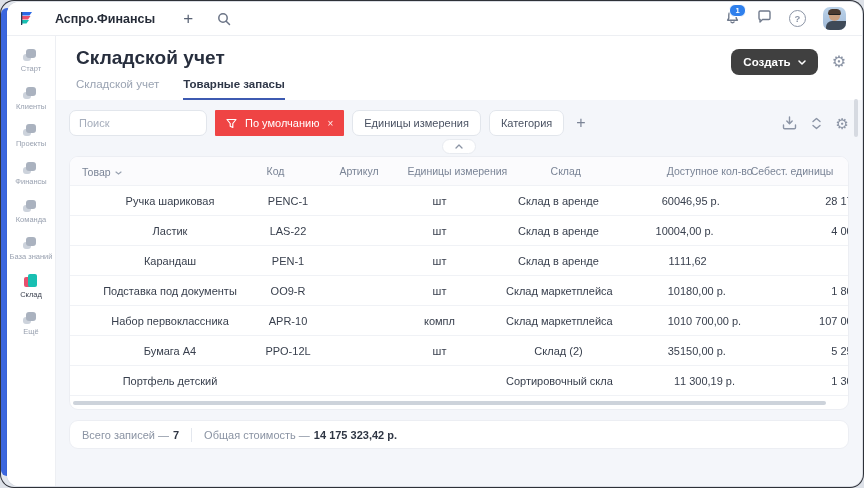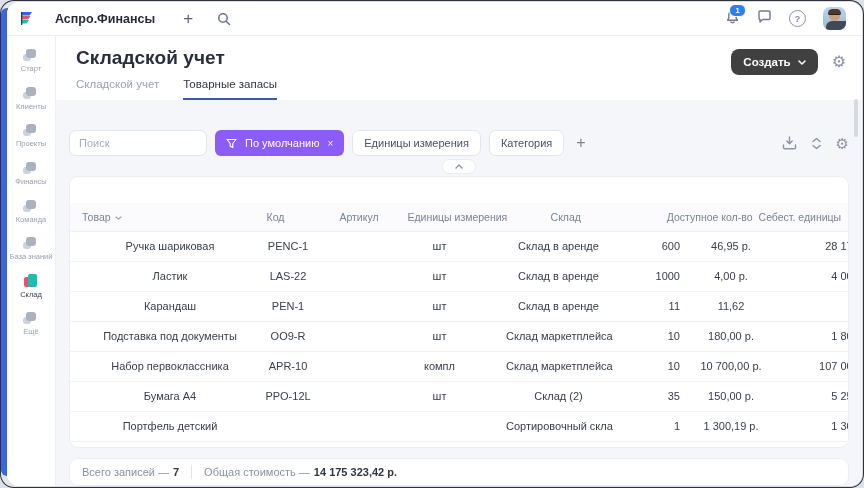--- a/index.html
+++ b/index.html
@@ -37,51 +37,51 @@
   .side-label{font-size:7.5px;color:#99a1b0;text-align:center;line-height:1.15;}
   .side-item.active .side-label{color:#3c4250;}
 
   .main{flex:1;display:flex;flex-direction:column;background:#f4f6fa;min-width:0;}
 
   
   .page-head{background:#fff;padding:11px 16px 0 20px;position:relative;}
   .page-title{font-size:19px;font-weight:bold;color:#272e3d;letter-spacing:.1px;}
   .tabs{display:flex;gap:24px;margin-top:9px;}
   .tab{font-size:11.5px;color:#9aa3b2;padding-bottom:8px;cursor:pointer;}
-  .tab.active{color:#2f3748;font-weight:normal;border-bottom:2px solid #3d5ab1;}
+  .tab.active{color:#2f3748;font-weight:bold;border-bottom:2px solid #3d5ab1;}
   .head-actions{position:absolute;right:16px;top:13px;display:flex;align-items:center;gap:14px;}
   .create-btn{background:#404040;color:#fff;font-size:11.5px;font-weight:bold;border:none;border-radius:8px;height:26px;padding:0 12px;display:flex;align-items:center;gap:7px;cursor:pointer;}
   .gear-glyph{font-size:16px;color:#8b94a5;cursor:pointer;line-height:1;}
 
   
   .body{flex:1;padding:10px 13px 0 13px;display:flex;flex-direction:column;min-height:0;}
-  .filter-row{display:flex;align-items:center;gap:8px;margin-top:20px;}
+  .filter-row{display:flex;align-items:center;gap:8px;}
   .search-input{width:138px;height:26px;border:1px solid #e2e6ec;border-radius:7px;background:#fff;font-size:11px;color:#3c4250;padding:0 9px;outline:none;box-sizing:border-box;}
   .search-input::placeholder{color:#a6aebc;}
-  .chip-blue{height:26px;background:#8b5cf6;color:#fff;border:none;border-radius:6px;display:flex;align-items:center;gap:8px;font-size:11px;padding:0 11px;cursor:pointer;}
+  .chip-blue{height:26px;background:#ef4444;color:#fff;border:none;border-radius:1px;display:flex;align-items:center;gap:8px;font-size:11px;padding:0 11px;cursor:pointer;}
   .chip-blue .x{font-size:10px;opacity:.9;}
   .chip{height:26px;background:#fff;color:#4a5263;border:1px solid #e2e6ec;border-radius:7px;display:flex;align-items:center;font-size:11px;padding:0 11px;cursor:pointer;white-space:nowrap;}
   .add-filter{font-size:16px;color:#7b8496;margin-left:4px;cursor:pointer;}
   .filter-icons{margin-left:auto;display:flex;align-items:center;gap:14px;color:#8b94a5;}
   .collapse-pill{width:32px;height:13px;background:#fff;border:1px solid #e8ebf0;border-radius:8px;margin:3px auto 2px;display:flex;align-items:center;justify-content:center;cursor:pointer;}
 
   
   .table-card{background:#fff;border-radius:9px;overflow:hidden;border:1px solid #eceef3;}
-  .t-clip{overflow:hidden;width:100%;margin-top:26px;}
+  .t-clip{overflow:hidden;width:100%;}
   .tr{display:flex;align-items:center;height:29px;border-bottom:1px solid #f0f2f6;width:880px;}
   .tr.head{height:28px;background:#fbfbfd;}
   .th{font-size:10.5px;color:#7a8496;white-space:nowrap;cursor:pointer;padding-left:15px;}
   .td{font-size:11px;color:#39404e;white-space:nowrap;text-align:center;}
   .c-product{width:188px;box-sizing:border-box;padding-left:12px;}
   .c-code{width:60px;}
   .c-article{width:55px;}
   .c-unit{width:133px;}
   .c-wh{width:105px;}
   .c-qty{width:69px;text-align:right;}
-  .c-cost{width:102px;text-align:center;}
+  .c-cost{width:102px;text-align:left;}
   .c-total{width:86px;text-align:right;}
   .sort-ic{display:inline-block;margin-left:4px;vertical-align:1px;}
 
   .h-scroll{height:4px;background:#cdd3db;border-radius:2px;margin:5px 22px 4px 3px;}
   .pagination{height:30px;display:flex;align-items:center;padding-left:12px;font-size:11px;color:#8a93a3;border-top:1px solid #f0f2f6;}
 
   .totals-card{margin-top:10px;background:#fff;border-radius:9px;border:1px solid #eceef3;height:27px;display:flex;align-items:center;padding:0 12px;font-size:11px;color:#8a93a3;gap:0;}
   .totals-strong{color:#2f3644;font-weight:bold;margin-left:4px;}
   .v-div{width:1px;height:14px;background:#e3e7ee;margin:0 12px;}
   .v-scroll{position:absolute;right:4px;top:97px;width:4px;height:38px;background:#d6dae1;border-radius:2px;}

